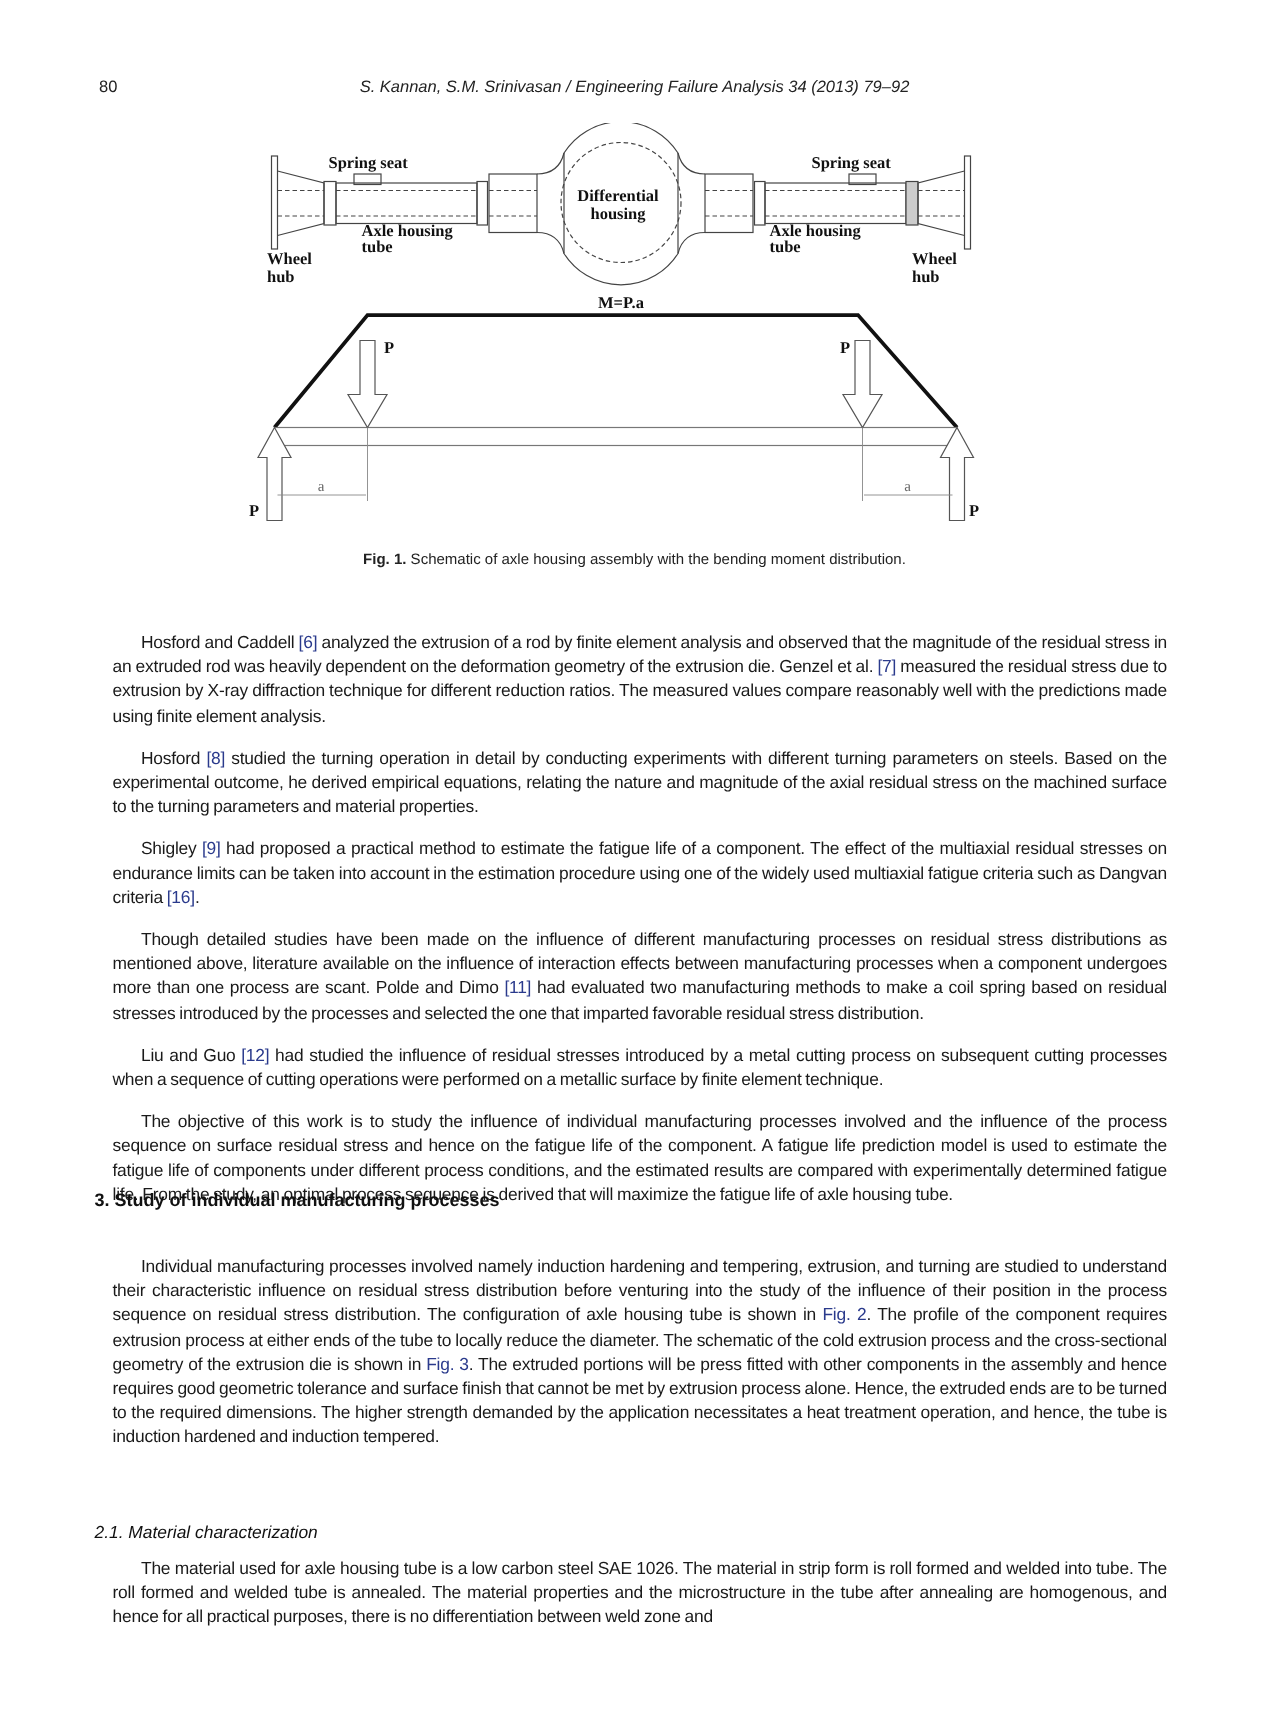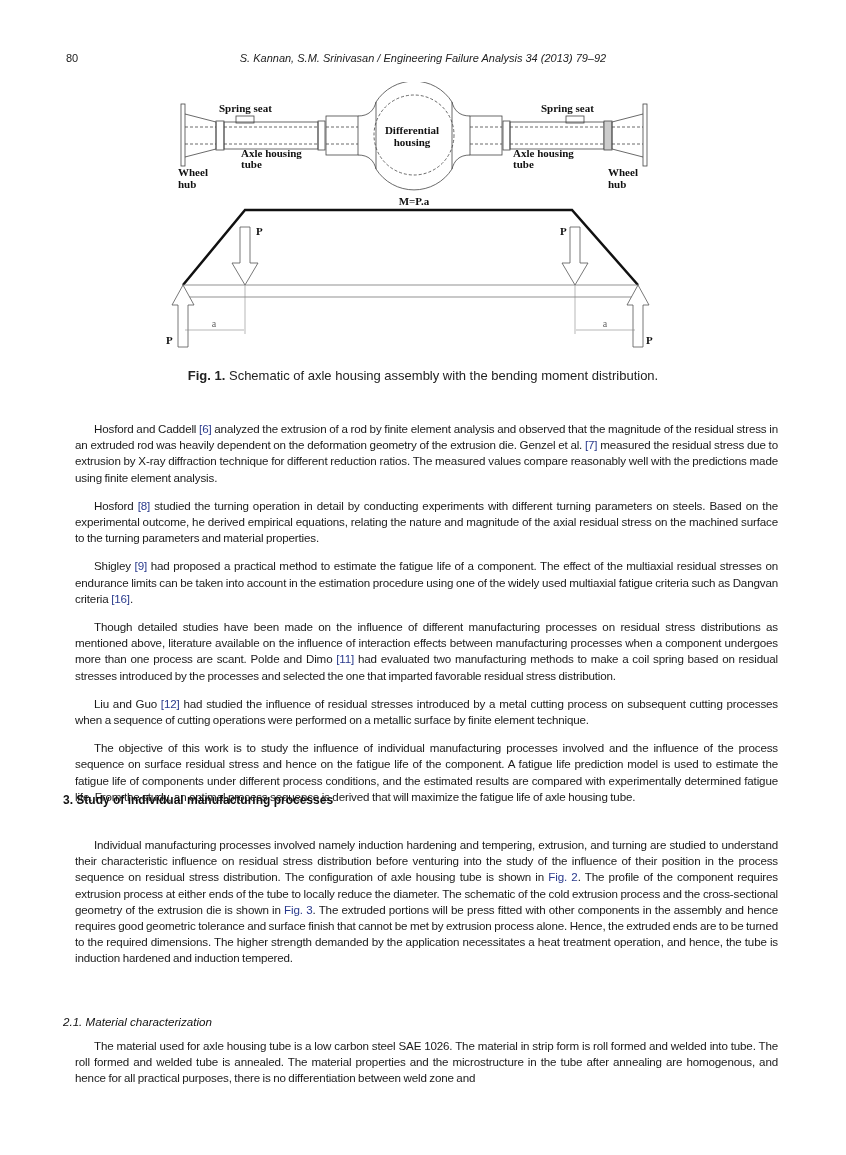--- a/index.html
+++ b/index.html
@@ -2,21 +2,21 @@
 <html><head>
   <meta charset="utf-8">
   <style>
     html, body { margin: 0; padding: 0; background: #ffffff; }
     body { width: 846px; height: 1155px; position: relative; overflow: hidden; font-family: "Liberation Sans", sans-serif; color: #1a1a1a; }
     .header { position: absolute; top: 52px; left: 0; width: 846px; height: 16px; font-family: "Liberation Sans", sans-serif; font-size: 11px; color: #222; }
     .page-num { position: absolute; left: 66px; top: 0; }
     .running-head { position: absolute; left: 0; right: 0; top: 0; text-align: center; font-style: italic; }
     .figure { position: absolute; top: 82px; left: 164px; width: 500px; height: 280px; }
     .figure svg { width: 500px; height: 280px; display: block; }
-    .caption { position: absolute; top: 368px; left: 0; width: 846px; text-align: center; font-size: 13px; color: #222; }
+    .caption { position: absolute; top: 368px; left: 0; width: 846px; text-align: center; font-size: 10px; color: #222; }
     .caption b { font-weight: bold; }
     .body-text { position: absolute; left: 63px; width: 727px; font-family: "Liberation Sans", sans-serif; font-size: 11.6px; line-height: 16.2px; text-align: justify; color: #1a1a1a; letter-spacing: -0.15px; word-spacing: -0.5px; }
     .body-text p { margin: 12px; text-indent: 19px; }
     .ref { color: #2a3a8c; }
     .section-title { position: absolute; left: 63px; font-weight: bold; font-size: 12px; color: #111; }
     .subsection-title { position: absolute; left: 63px; font-style: italic; font-size: 11.6px; color: #111; }
     .svg-label { font-family: "Liberation Serif", serif; font-weight: bold; fill: #111; }
   </style>
 </head>
 <body>

